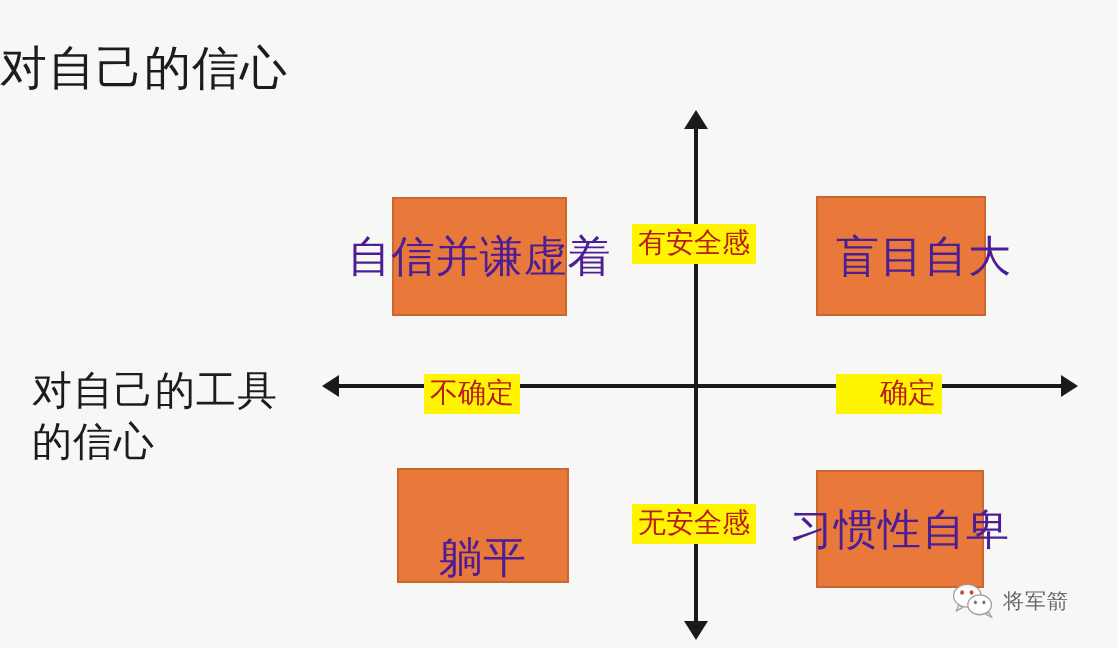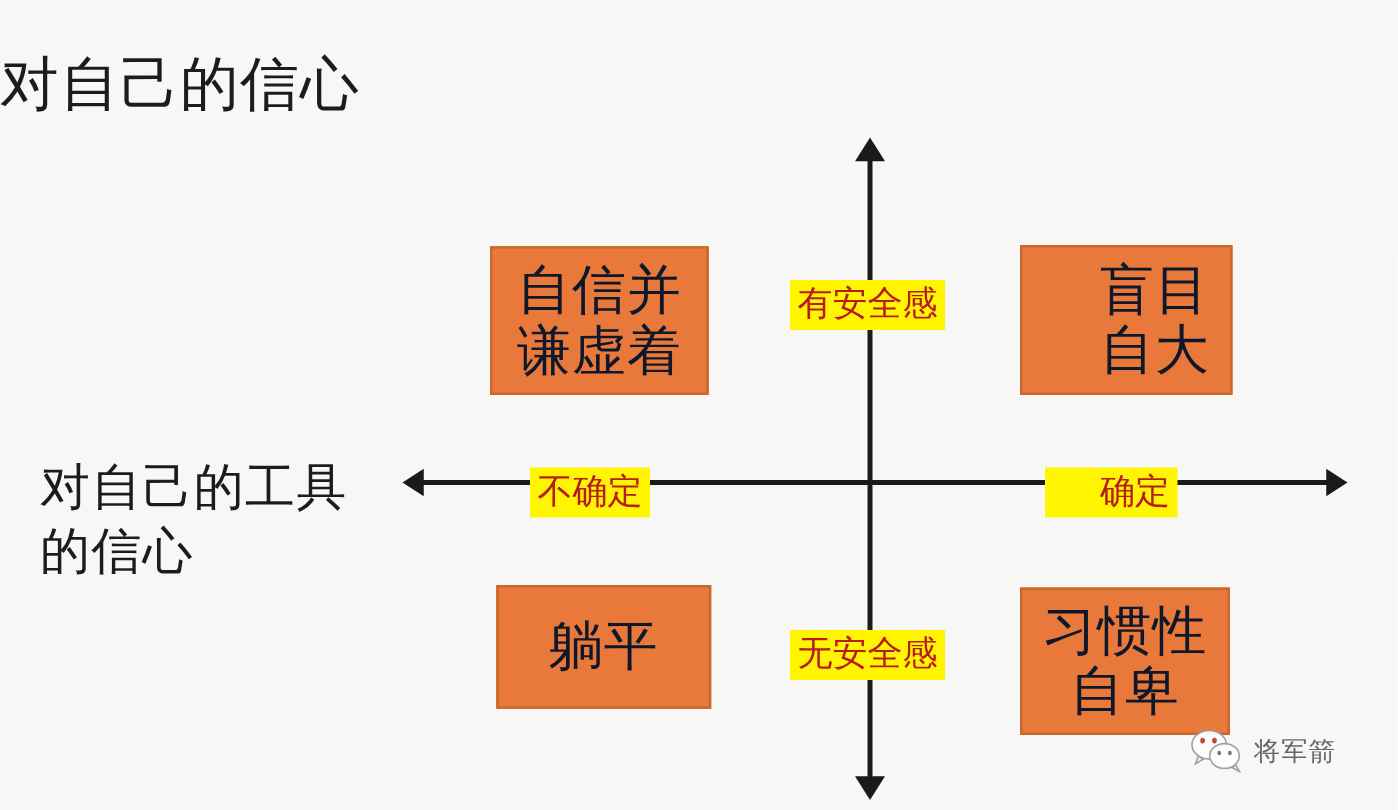--- a/index.html
+++ b/index.html
@@ -81,34 +81,34 @@
     border-left: 17px solid #1a1a1a;
   }
 
   
   .quad-box {
     position: absolute;
     background: #e8793a;
     border: 2px solid #c9672f;
     box-sizing: border-box;
     display: flex;
-    flex-direction: column;
+    flex-direction: row;
     align-items: center;
     justify-content: center;
-    color: #0f172a;
+    color: #4c1d95;
     font-size: 43px;
     line-height: 1.12;
     letter-spacing: 1px;
     font-weight: 400;
     text-align: center;
     white-space: nowrap;
   }
   #quad-top-left   { left: 392px; top: 197px; width: 175px; height: 119px; }
   #quad-top-right  { left: 816px; top: 196px; width: 170px; height: 120px; padding-left: 46px; }
-  #quad-bottom-left{ left: 397px; top: 468px; width: 172px; height: 99px; }
+  #quad-bottom-left{ left: 397px; top: 468px; width: 172px; height: 115px; align-items: flex-end; }
   #quad-bottom-right{ left: 816px; top: 470px; width: 168px; height: 118px; }
 
   .quad-line { display: block; }
 
   
   .hl-label {
     position: absolute;
     background: #fff500;
     color: #b91c1c;
     font-size: 28px;

